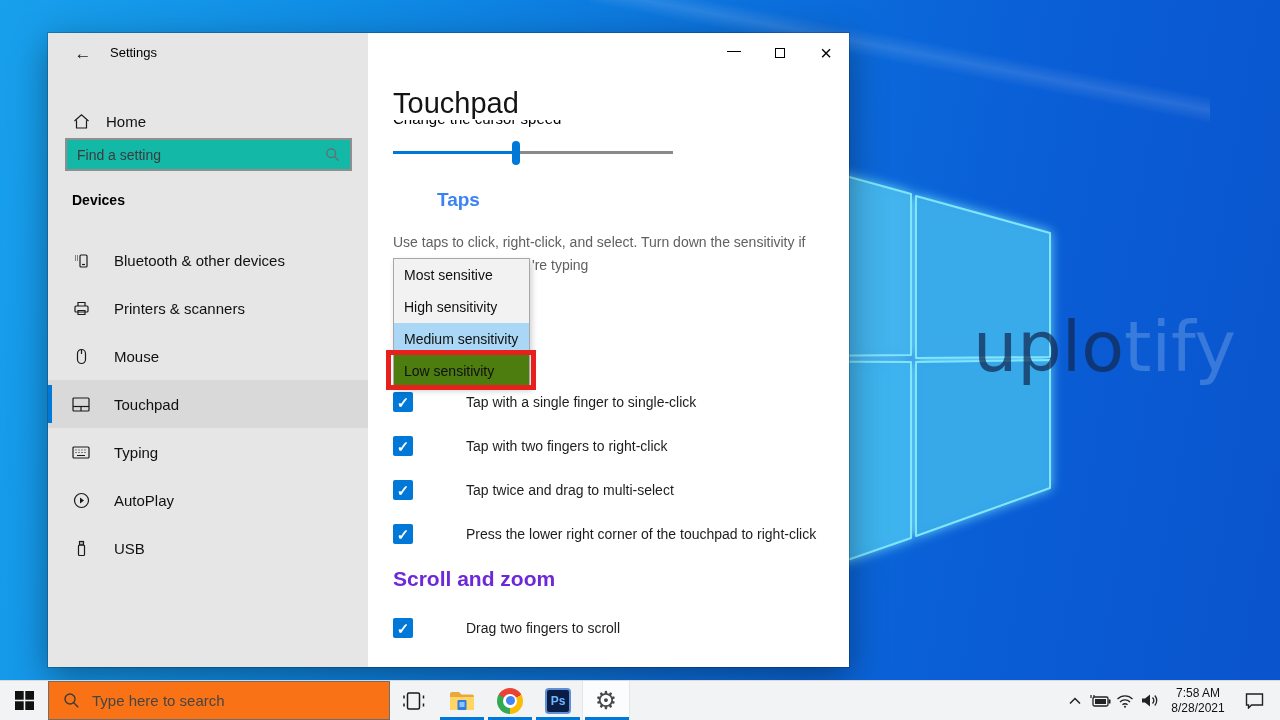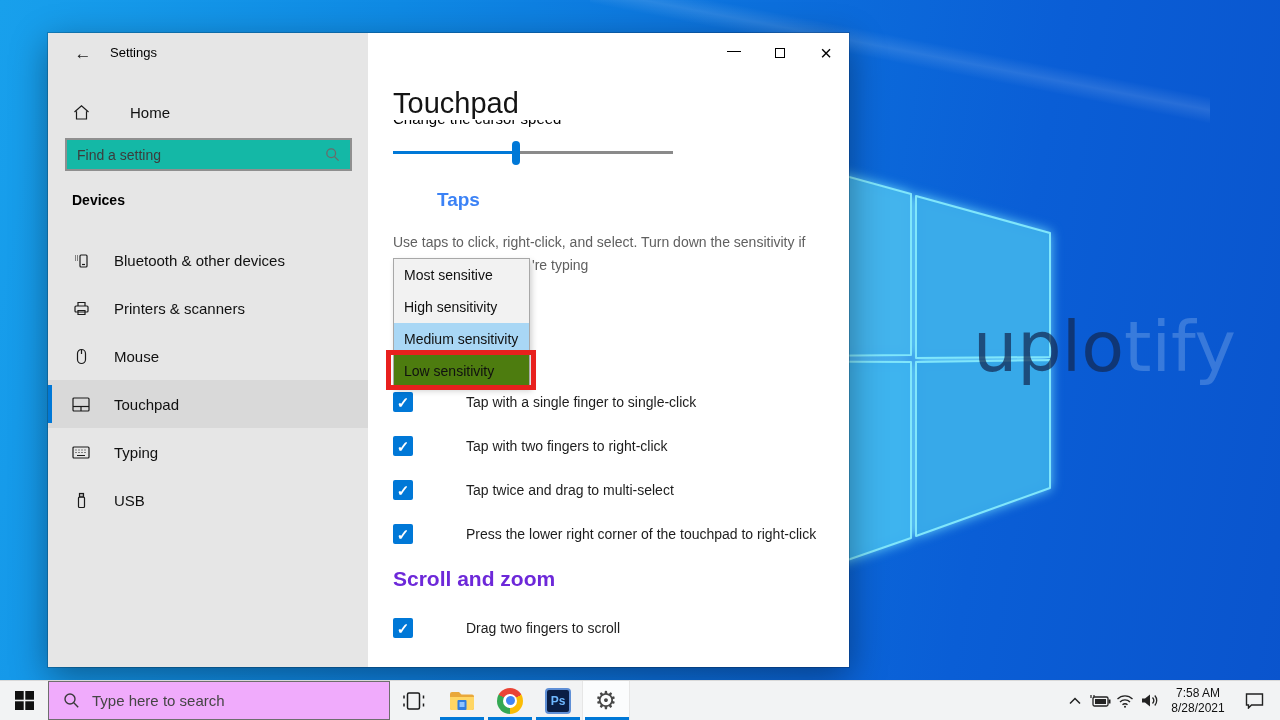--- a/index.html
+++ b/index.html
@@ -22,21 +22,21 @@
   
   .win { position:absolute; left:48px; top:33px; width:801px; height:634px; background:#fff;
     box-shadow:0 0 0 1px rgba(0,0,0,.18), 0 10px 34px rgba(0,0,0,.38); display:flex; }
 
   .sidebar { width:320px; height:100%; background:#e6e6e6; position:relative; flex:0 0 320px; }
   .back-btn { position:absolute; left:20px; top:10px; width:30px; height:22px; font-size:17px;
     color:#222; display:flex; align-items:center; justify-content:center; cursor:pointer; }
   .app-title { position:absolute; left:62px; top:12px; font-size:13px; color:#000; }
 
   .home-row { position:absolute; left:0; top:61px; width:100%; height:36px; display:flex;
-    align-items:center; padding-left:24px; gap:40px; font-size:15px; color:#111; }
+    align-items:flex-end; padding-left:24px; gap:16px; font-size:15px; color:#111; }
 
   .find-box { position:absolute; left:17px; top:105px; width:287px; height:33px; background:#14b8a6;
     border:2px solid #8f8f8f; display:flex; align-items:center; padding:0 10px; }
   .find-text { font-size:14px; color:#3c3c3c; flex:1; }
 
   .section-label { position:absolute; left:24px; top:159px; font-size:14px; font-weight:bold; color:#000; }
 
   .nav { position:absolute; left:0; top:203px; width:100%; }
   .nav-item { position:relative; height:48px; display:flex; align-items:center; padding-left:24px;
     gap:24px; font-size:15px; color:#111; cursor:pointer; }
@@ -82,21 +82,21 @@
     align-items:center; justify-content:center; cursor:pointer; flex:0 0 20px; }
   .cb .tick { color:#fff; font-size:15px; font-weight:bold; line-height:1; }
   .cb-label { font-size:14px; color:#1d1d1d;margin-left:44px; }
   .scroll-heading { margin-top:16px; font-size:21px; font-weight:600; color:#6d28d9; line-height:26px; }
   .last-cb { margin-top:24px; }
 
   
   .taskbar { position:absolute; left:0; bottom:0; width:1280px; height:40px; background:#f2f3f4;
     border-top:1px solid #d9d9d9; display:flex; align-items:stretch; }
   .tb-cell { width:48px; display:flex; align-items:center; justify-content:center; cursor:pointer; position:relative; }
-  .tb-search { width:342px; background:#f0abfc; border:1px solid #6e6e6e; display:flex;
+  .tb-search { width:342px; background:#f97316; border:1px solid #6e6e6e; display:flex;
     align-items:center; gap:12px; padding-left:14px; cursor:text; }
   .tb-search-text { font-size:15px; color:#454545; }
   .tb-cell.active-app { background:#fbfcfd; border-left:1px solid #e6e6e6; border-right:1px solid #e6e6e6; }
   .run-line { position:absolute; bottom:0; left:2px; width:44px; height:3px; background:#0078d7; }
 
   .chrome-ball { width:26px; height:26px; border-radius:50%; position:relative;
     background:conic-gradient(from -60deg,#ea4335 0deg 120deg,#fbbc05 120deg 240deg,#34a853 240deg 360deg); }
   .chrome-ball::before { content:""; position:absolute; left:6px; top:6px; width:14px; height:14px;
     border-radius:50%; background:#fff; }
   .chrome-ball::after { content:""; position:absolute; left:8.5px; top:8.5px; width:9px; height:9px;
@@ -204,20 +204,29 @@
           <span>Touchpad</span>
         </div>
         <div class="nav-item">
           <span class="nav-ico">
             <svg width="18" height="13" viewBox="0 0 18 13" fill="none" stroke="#1a1a1a" stroke-width="1.2">
               <rect x="1" y="1" width="16" height="11" rx="1"></rect>
               <path d="M3.5 4 h1 M6.5 4 h1 M9.5 4 h1 M12.5 4 h1 M3.5 6.5 h1 M6.5 6.5 h1 M9.5 6.5 h1 M12.5 6.5 h1 M5 9.5 h8"></path>
             </svg>
           </span>
           <span>Typing</span>
+        </div>
+        <div class="nav-item">
+          <span class="nav-ico">
+            <svg width="17" height="17" viewBox="0 0 17 17" fill="none" stroke="#1a1a1a" stroke-width="1.2">
+              <circle cx="8.5" cy="8.5" r="7"></circle>
+                <path d="M7 5.5 L11 8.5 L7 11.5 Z" fill="#1a1a1a" stroke="none"></path>
+            </svg>
+          </span>
+          <span>AutoPlay</span>
         </div>
         <div class="nav-item">
           <span class="nav-ico">
             <svg width="17" height="17" viewBox="0 0 17 17" fill="none" stroke="#1a1a1a" stroke-width="1.2">
               <rect x="5.5" y="5" width="6" height="10.5" rx="1"></rect>
                 <rect x="6.5" y="1.5" width="4" height="3.5"></rect>
                 <path d="M7.6 3 h0.8 M9.4 3 h0.8"></path>
             </svg>
           </span>
           <span>USB</span>

